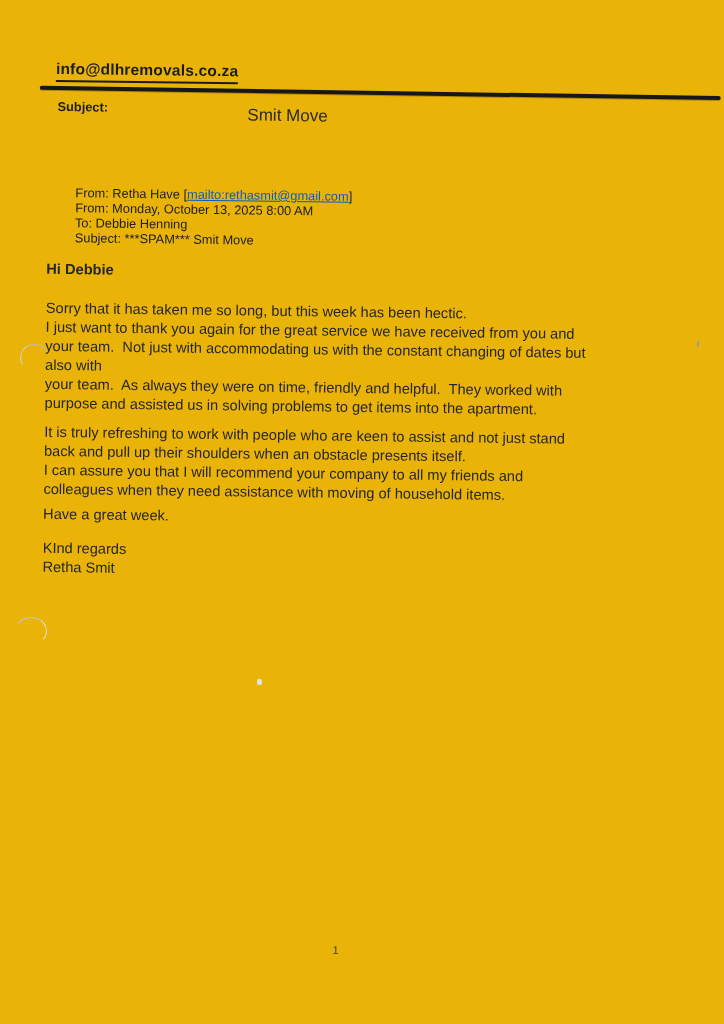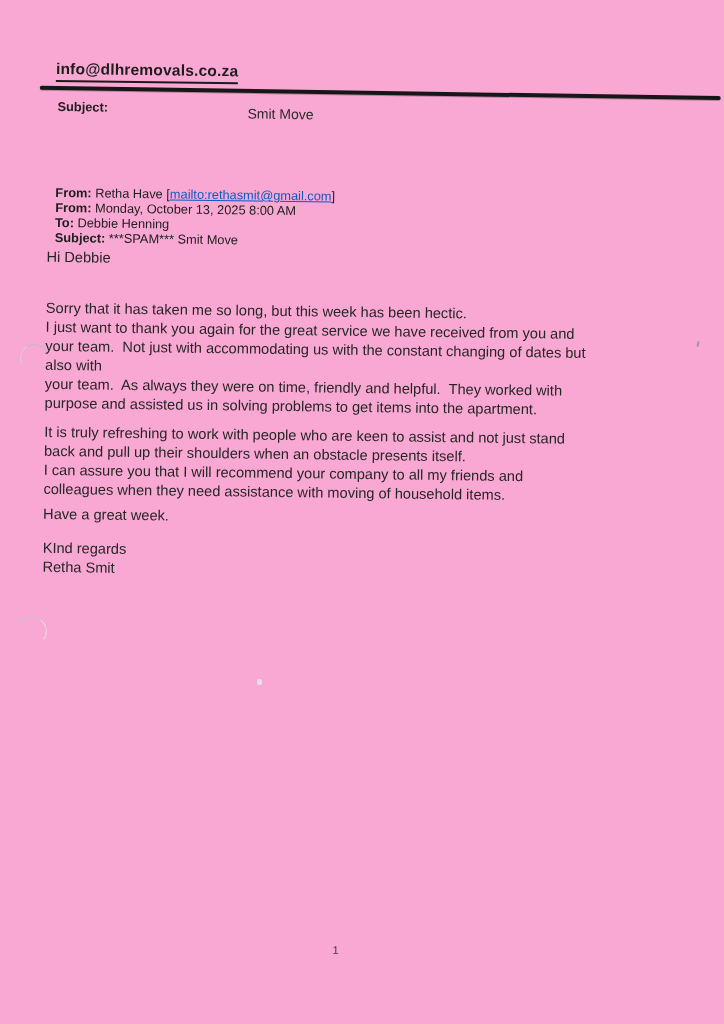--- a/index.html
+++ b/index.html
@@ -1,44 +1,44 @@
 <!DOCTYPE html>
 <html><head>
 <meta charset="utf-8">
 <title>Scanned Email</title>
 <style>
   html,body{margin:0;padding:0;background:#e9e9e9;}
   .page{
-    position:relative;width:724px;height:1024px;background:#f9a8d4;
+    position:relative;width:724px;height:1024px;background:#eab308;
     overflow:hidden;font-family:"Liberation Sans",sans-serif;color:#242424;
     margin:0 auto;
   }
   .scan{position:absolute;left:0;top:0;width:724px;height:1024px;
     transform:rotate(0.75deg);transform-origin:60px 70px;}
   
   .hdr-email{
     position:absolute;left:56px;top:60px;font-size:15.5px;font-weight:bold;
     letter-spacing:0.2px;border-bottom:2.2px solid #1b1b1b;padding-bottom:2px;
     color:#1d1d1d;
   }
   .thick-rule{
     position:absolute;left:40px;top:86px;width:681px;height:4.2px;
     background:#171717;border-radius:2px;transform:rotate(0.12deg);
     transform-origin:0 50%;
     box-shadow:0 1px 0 rgba(0,0,0,0.25);
   }
   .hdr-subject-label{position:absolute;left:58px;top:99px;font-size:12.8px;font-weight:bold;color:#1e1e1e;}
-  .hdr-subject-value{position:absolute;left:248px;top:103px;font-size:14px;color:#2a2a2a;}
+  .hdr-subject-value{position:absolute;left:248px;top:103px;font-size:17px;color:#2a2a2a;}
   
   .meta{position:absolute;left:57px;top:186px;font-size:12.8px;line-height:14.9px;color:#202020;}
-  .meta .b{font-weight:bold;}
+  .meta .b{font-weight:normal;margin-left:20px;}
   .lnk{color:#0b5bc4;text-decoration:underline;cursor:pointer;}
   
   .bodytext{font-size:14.6px;color:#262626;}
-  .greeting{position:absolute;left:49px;top:249px;}
+  .greeting{position:absolute;left:49px;top:261px;font-weight:bold;}
   .para{position:absolute;left:49px;line-height:19px;white-space:pre-wrap;}
   .p1{top:299px;}
   .p2{top:423px;}
   .p3{top:505px;}
   .p4{top:539px;}
   .bline{white-space:pre-wrap;}
   
   .pagenum{position:absolute;left:344px;top:940px;font-size:11px;color:#3a3a3a;}
   
   .hole1{

